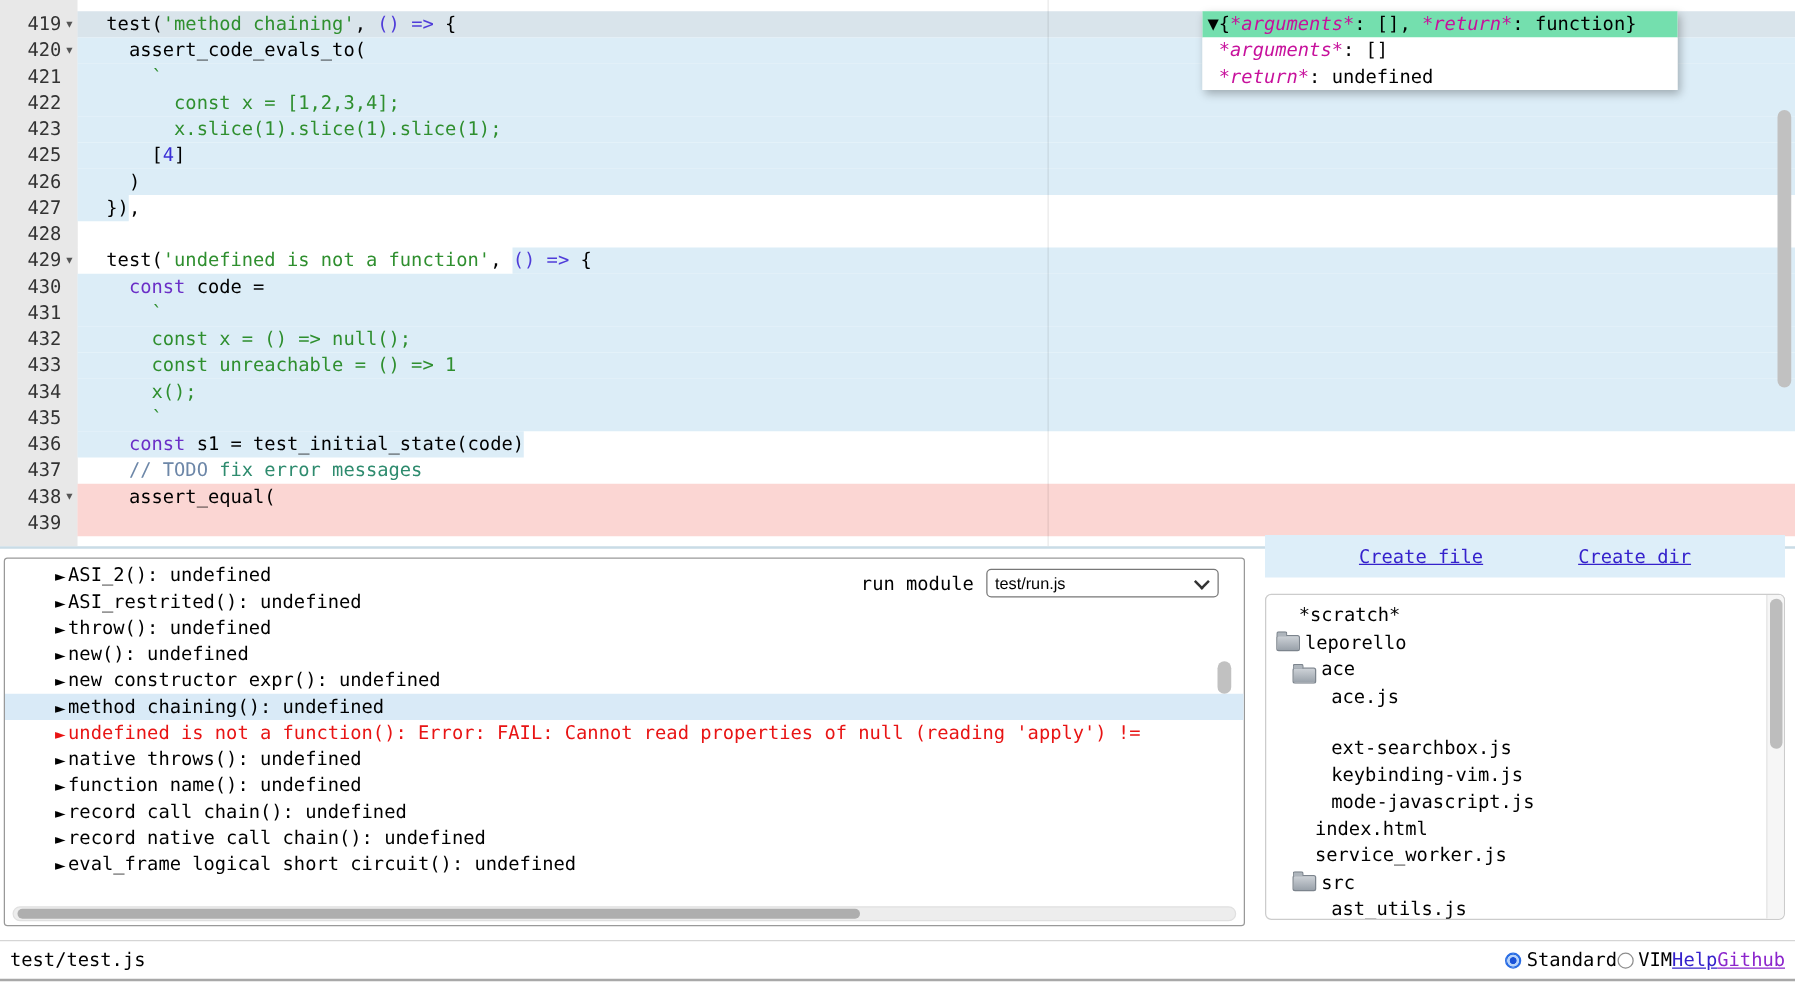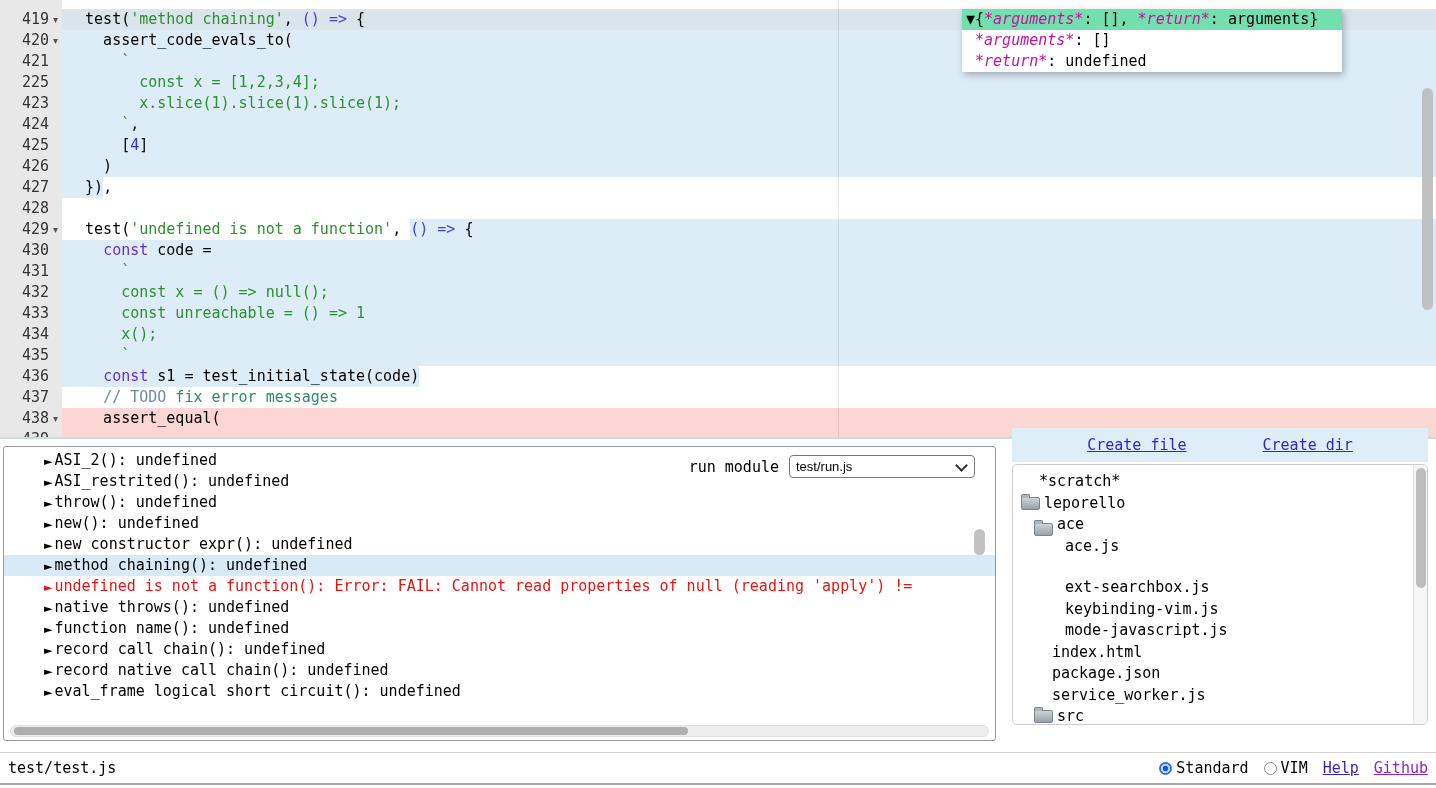--- a/index.html
+++ b/index.html
@@ -60,76 +60,75 @@
   #console-vthumb{right:10px;top:82px;width:11px;height:26px;}
   #console-hscroll{position:absolute;left:6px;right:6px;bottom:3px;height:12px;background:#ededed;
                    border:1px solid #e0e0e0;border-radius:6px;box-sizing:border-box;}
   #console-hthumb{position:absolute;left:3px;top:1px;width:69%;height:8px;background:#aeaeae;border-radius:4px;}
 
   
   #files-header{position:absolute;left:1012px;top:428px;width:416px;height:34px;background:#ddeef9;
                 display:flex;align-items:center;justify-content:center;gap:76px;box-sizing:border-box;}
   a.link{color:#3522cc;text-decoration:underline;cursor:pointer;}
   a.link.visited{color:#8c25cc;}
-  #file-tree{position:absolute;left:1012px;top:464px;width:416px;height:261px;background:#fff;
+  #file-tree{position:absolute;left:1012px;top:475px;width:416px;height:261px;background:#fff;
              border:1px solid #ccc;border-radius:5px;overflow:hidden;box-sizing:border-box;}
   #tree-rows{padding-top:6px;}
   .tree-item{height:21.5px;line-height:21.5px;white-space:nowrap;overflow:hidden;display:flex;align-items:center;}
   .folder-icon{position:relative;display:inline-block;width:17px;height:11px;margin-right:4px;
                background:linear-gradient(180deg,#cdd2d7,#99a1aa);border:1px solid #7c848d;border-radius:2px;}
   .folder-icon::before{content:"";position:absolute;top:-4px;left:-1px;width:7px;height:3px;
                background:#aeb5bc;border:1px solid #7c848d;border-bottom:none;border-radius:2px 2px 0 0;}
   #tree-scroll-track{position:absolute;right:0;top:0;bottom:0;width:13px;background:#f6f6f6;
                      border-left:1px solid #e3e3e3;}
   #tree-scroll-thumb{right:1px;top:3px;width:10px;height:120px;background:#bdbdbd;}
 
   
   #statusbar{position:absolute;left:0;top:752px;width:1436px;height:33px;background:#fff;
              border-top:1px solid #d5d5d5;border-bottom:2px solid #a8a8a8;box-sizing:content-box;
              display:flex;align-items:center;justify-content:space-between;padding:0 8px;box-sizing:border-box;}
-  #statusbar-right{display:flex;align-items:center;gap:15px;text-align:right;}
+  #statusbar-right{display:flex;align-items:center;text-align:right;}
   .radio-group{display:flex;align-items:center;gap:4px;}
   .radio{width:13px;height:13px;border-radius:50%;border:1px solid #8e8e8e;background:#fff;
          display:inline-block;box-sizing:border-box;}
   .radio.sel{border:1px solid #2a6de4;
          background:radial-gradient(circle,#1a53d8 0 2.5px,#b7d3fa 3px 4.5px,#2a6de4 5px);}
 </style>
 </head>
 <body>
 
 <div id="app">
 
   <div id="editor">
     <div id="gutter-bg"></div>
     <div id="code-rows">
         <div class="code-line"><div class="gutter-cell"><span class="gutter-num">419</span><span class="fold-slot">▾</span></div><div class="code-cell"><div class="band band-current"></div><span class="code-text"><span class="tk-plain">  test(</span><span class="tk-str">'method chaining'</span><span class="tk-plain">, </span><span class="tk-arrow">() =&gt; </span><span class="tk-plain">{</span></span></div></div>
         <div class="code-line"><div class="gutter-cell"><span class="gutter-num">420</span><span class="fold-slot">▾</span></div><div class="code-cell"><div class="band band-active"></div><span class="code-text"><span class="tk-plain">    assert_code_evals_to(</span></span></div></div>
         <div class="code-line"><div class="gutter-cell"><span class="gutter-num">421</span><span class="fold-slot"></span></div><div class="code-cell"><div class="band band-active"></div><span class="code-text"><span class="tk-str">      `</span></span></div></div>
-        <div class="code-line"><div class="gutter-cell"><span class="gutter-num">225</span><span class="fold-slot"></span></div><div class="code-cell"><div class="band band-active"></div><span class="code-text"><span class="tk-str">        const x = [1,2,3,4];</span></span></div></div>
+        <div class="code-line"><div class="gutter-cell"><span class="gutter-num">422</span><span class="fold-slot"></span></div><div class="code-cell"><div class="band band-active"></div><span class="code-text"><span class="tk-str">        const x = [1,2,3,4];</span></span></div></div>
         <div class="code-line"><div class="gutter-cell"><span class="gutter-num">423</span><span class="fold-slot"></span></div><div class="code-cell"><div class="band band-active"></div><span class="code-text"><span class="tk-str">        x.slice(1).slice(1).slice(1);</span></span></div></div>
-        <div class="code-line"><div class="gutter-cell"><span class="gutter-num">424</span><span class="fold-slot"></span></div><div class="code-cell"><div class="band band-active"></div><span class="code-text"><span class="tk-str">      `</span><span class="tk-plain">,</span></span></div></div>
         <div class="code-line"><div class="gutter-cell"><span class="gutter-num">425</span><span class="fold-slot"></span></div><div class="code-cell"><div class="band band-active"></div><span class="code-text"><span class="tk-plain">      [</span><span class="tk-num">4</span><span class="tk-plain">]</span></span></div></div>
         <div class="code-line"><div class="gutter-cell"><span class="gutter-num">426</span><span class="fold-slot"></span></div><div class="code-cell"><div class="band band-active"></div><span class="code-text"><span class="tk-plain">    )</span></span></div></div>
         <div class="code-line"><div class="gutter-cell"><span class="gutter-num">427</span><span class="fold-slot"></span></div><div class="code-cell"><div class="band band-active" style="right: auto; width: calc(4ch + 5px);"></div><span class="code-text"><span class="tk-plain">  })</span><span class="tk-plain">,</span></span></div></div>
         <div class="code-line"><div class="gutter-cell"><span class="gutter-num">428</span><span class="fold-slot"></span></div><div class="code-cell"><span class="code-text"></span></div></div>
         <div class="code-line"><div class="gutter-cell"><span class="gutter-num">429</span><span class="fold-slot">▾</span></div><div class="code-cell"><div class="band band-active" style="left: calc(38ch + 5px);"></div><span class="code-text"><span class="tk-plain">  test(</span><span class="tk-str">'undefined is not a function'</span><span class="tk-plain">, </span><span class="tk-arrow">() =&gt; </span><span class="tk-plain">{</span></span></div></div>
         <div class="code-line"><div class="gutter-cell"><span class="gutter-num">430</span><span class="fold-slot"></span></div><div class="code-cell"><div class="band band-active"></div><span class="code-text"><span class="tk-plain">    </span><span class="tk-kw">const</span><span class="tk-plain"> code =</span></span></div></div>
         <div class="code-line"><div class="gutter-cell"><span class="gutter-num">431</span><span class="fold-slot"></span></div><div class="code-cell"><div class="band band-active"></div><span class="code-text"><span class="tk-str">      `</span></span></div></div>
         <div class="code-line"><div class="gutter-cell"><span class="gutter-num">432</span><span class="fold-slot"></span></div><div class="code-cell"><div class="band band-active"></div><span class="code-text"><span class="tk-str">      const x = () =&gt; null();</span></span></div></div>
         <div class="code-line"><div class="gutter-cell"><span class="gutter-num">433</span><span class="fold-slot"></span></div><div class="code-cell"><div class="band band-active"></div><span class="code-text"><span class="tk-str">      const unreachable = () =&gt; 1</span></span></div></div>
         <div class="code-line"><div class="gutter-cell"><span class="gutter-num">434</span><span class="fold-slot"></span></div><div class="code-cell"><div class="band band-active"></div><span class="code-text"><span class="tk-str">      x();</span></span></div></div>
         <div class="code-line"><div class="gutter-cell"><span class="gutter-num">435</span><span class="fold-slot"></span></div><div class="code-cell"><div class="band band-active"></div><span class="code-text"><span class="tk-str">      `</span></span></div></div>
         <div class="code-line"><div class="gutter-cell"><span class="gutter-num">436</span><span class="fold-slot"></span></div><div class="code-cell"><div class="band band-active" style="right: auto; width: calc(39ch + 5px);"></div><span class="code-text"><span class="tk-plain">    </span><span class="tk-kw">const</span><span class="tk-plain"> s1 = test_initial_state(code)</span></span></div></div>
         <div class="code-line"><div class="gutter-cell"><span class="gutter-num">437</span><span class="fold-slot"></span></div><div class="code-cell"><span class="code-text"><span class="tk-plain">    </span><span class="tk-cmt_todo">// TODO</span><span class="tk-cmt"> fix error messages</span></span></div></div>
         <div class="code-line"><div class="gutter-cell"><span class="gutter-num">438</span><span class="fold-slot">▾</span></div><div class="code-cell"><div class="band band-error"></div><span class="code-text"><span class="tk-plain">    assert_equal(</span></span></div></div>
         <div class="code-line"><div class="gutter-cell"><span class="gutter-num">439</span><span class="fold-slot"></span></div><div class="code-cell"><div class="band band-error"></div><span class="code-text"></span></div></div>
       </div>
     <div id="print-margin"></div>
     <div id="tooltip">
-        <div class="tt-row tt-header"><span class="tk-plain">▼{</span><span class="tk-magenta">*arguments*</span><span class="tk-plain">: [], </span><span class="tk-magenta">*return*</span><span class="tk-plain">: arguments}</span></div>
+        <div class="tt-row tt-header"><span class="tk-plain">▼{</span><span class="tk-magenta">*arguments*</span><span class="tk-plain">: [], </span><span class="tk-magenta">*return*</span><span class="tk-plain">: function}</span></div>
         <div class="tt-row"><span class="tk-plain"> </span><span class="tk-magenta">*arguments*</span><span class="tk-plain">: []</span></div>
         <div class="tt-row"><span class="tk-plain"> </span><span class="tk-magenta">*return*</span><span class="tk-plain">: undefined</span></div>
       </div>
     <div id="editor-scroll-thumb" class="v-thumb"></div>
   </div>
 
   <div id="console">
     <div id="run-module">
       <span id="run-module-label">run module</span>
       <div id="run-module-select">
@@ -183,23 +182,20 @@
         <div class="tree-item" style="padding-left: 52px;">
           <span>keybinding-vim.js</span>
         </div>
         <div class="tree-item" style="padding-left: 52px;">
           <span>mode-javascript.js</span>
         </div>
         <div class="tree-item" style="padding-left: 39px;">
           <span>index.html</span>
         </div>
         <div class="tree-item" style="padding-left: 39px;">
-          <span>package.json</span>
-        </div>
-        <div class="tree-item" style="padding-left: 39px;">
           <span>service_worker.js</span>
         </div>
         <div class="tree-item" style="padding-left: 21px;">
           <span class="folder-icon"></span>
           <span>src</span>
         </div>
         <div class="tree-item" style="padding-left: 52px;">
           <span>ast_utils.js</span>
         </div>
       </div>

